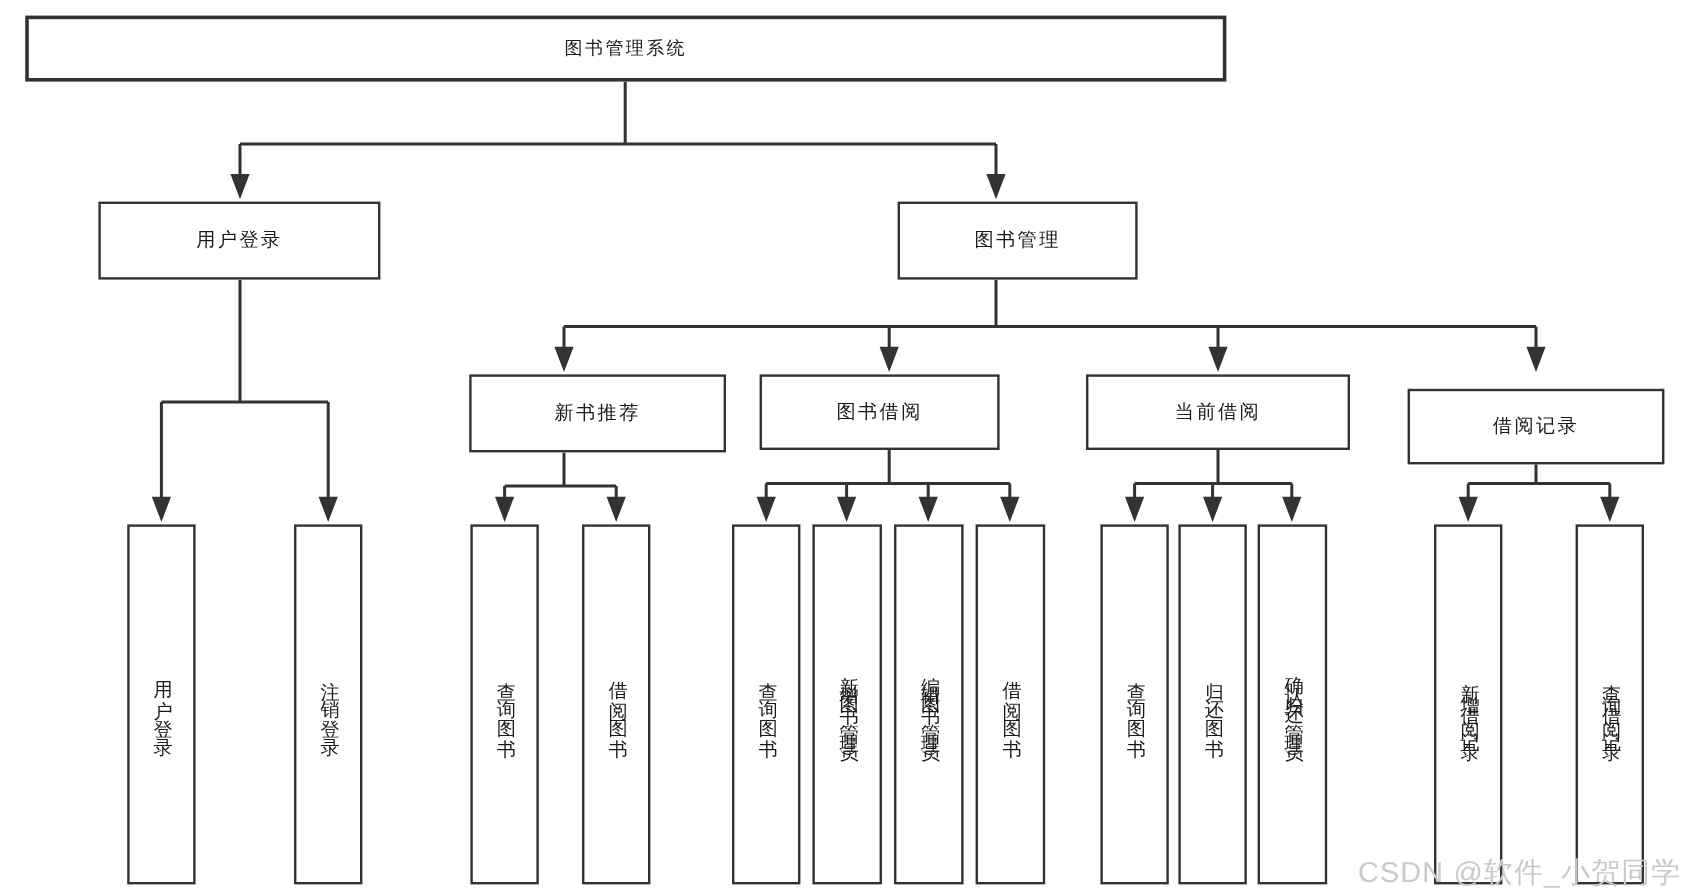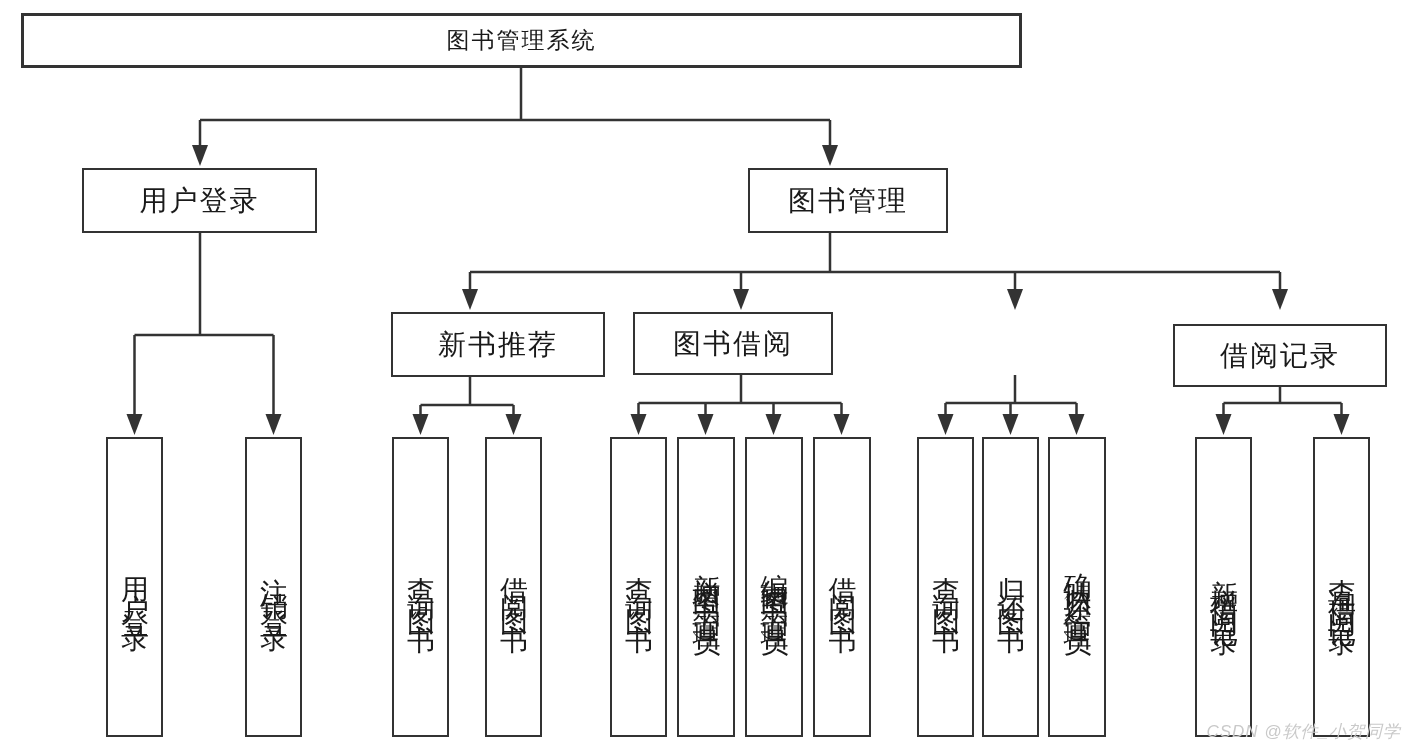--- a/index.html
+++ b/index.html
@@ -21,43 +21,42 @@
   svg.connectors path{stroke:var(--line);stroke-width:2.5;fill:none;}
   svg.connectors polygon{fill:var(--line);stroke:none;}
   .node{
     position:absolute;
     box-sizing:border-box;
     background:#ffffff;
     border:2.5px solid var(--line);
     display:flex;
     align-items:center;
     justify-content:center;
-    font-size:28px;
+    font-size:16px;
     letter-spacing:2px;
     z-index:2;
     white-space:nowrap;
   }
-  .node.root{border-width:3px;font-size:23px;}
+  .node.root{border-width:3px;font-size:15px;}
   .node.v{
     writing-mode:vertical-rl;
     text-orientation:mixed;
     letter-spacing:8px;
     white-space:normal;
   }
   .node.v.s4{letter-spacing:16px;}
   .node.v.s6{letter-spacing:10px;}
   .node.v.s9{letter-spacing:8px;}
   .watermark{
     position:absolute;
     right:4px;bottom:4px;
-    font-size:17px;
+    font-size:24px;
     letter-spacing:1px;
     color:var(--wm);
     z-index:3;
-    font-style:italic;
   }
 </style>
 </head>
 <body>
 
 <div class="canvas">
 
   <svg class="connectors" width="1405" height="747" viewBox="0 0 1405 747">
 
     <g>
@@ -108,20 +107,21 @@
     </g>
   </svg>
 
   <div class="node root" style="left:21px;top:13px;width:1001px;height:55px;">图书管理系统</div>
 
   <div class="node" style="left:82px;top:168px;width:235px;height:65px;">用户登录</div>
   <div class="node" style="left:748px;top:168px;width:200px;height:65px;">图书管理</div>
 
   <div class="node" style="left:363px;top:312px;width:214px;height:65px;margin-left:28px;">新书推荐</div>
   <div class="node" style="left:633px;top:312px;width:200px;height:63px;">图书借阅</div>
+  <div class="node" style="left:905px;top:312px;width:220px;height:63px;">当前借阅</div>
   <div class="node" style="left:1173px;top:312px;width:214px;height:63px;margin-top:12px;">借阅记录</div>
 
   <div class="node v s4" style="left:106px;top:437px;width:57px;height:300px;">用户登录</div>
   <div class="node v s4" style="left:245px;top:437px;width:57px;height:300px;">注销登录</div>
 
   <div class="node v s4" style="left:392px;top:437px;width:57px;height:300px;">查询图书</div>
   <div class="node v s4" style="left:485px;top:437px;width:57px;height:300px;">借阅图书</div>
 
   <div class="node v s4" style="left:610px;top:437px;width:57px;height:300px;">查询图书</div>
   <div class="node v s9" style="left:677px;top:437px;width:58px;height:300px;">新增图书（管理员）</div>

